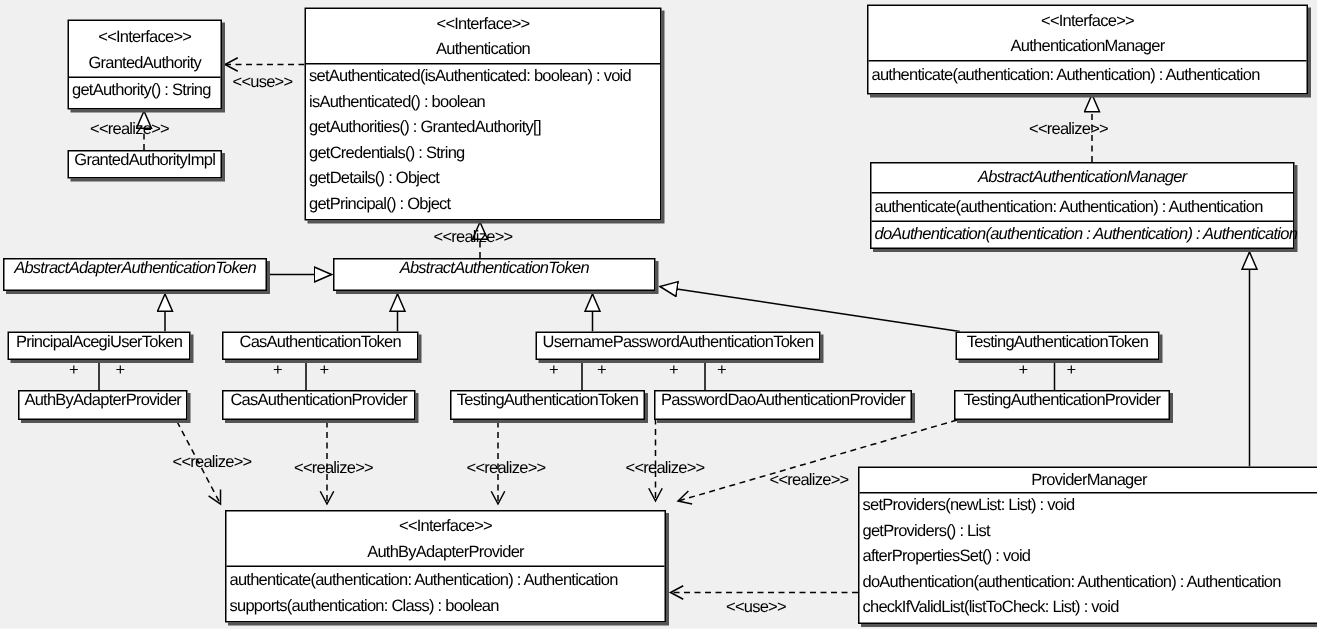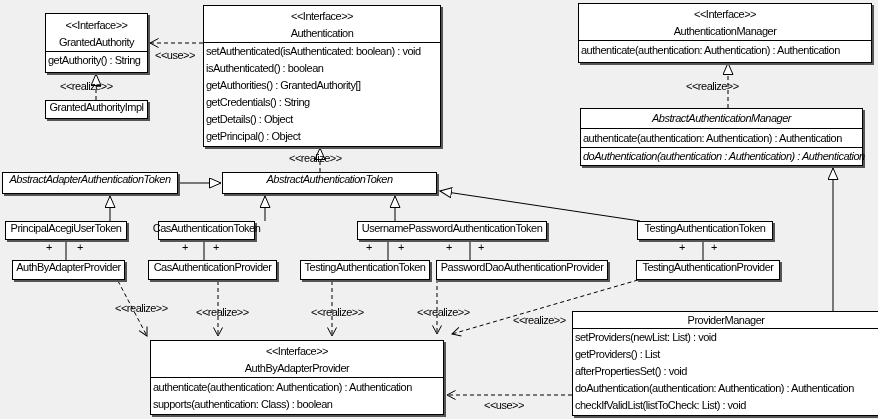--- a/index.html
+++ b/index.html
@@ -119,21 +119,21 @@
     <div>AbstractAdapterAuthenticationToken</div>
   </div>
 
   <div class="box center ital" style="left:222px;top:172px;width:215px;height:22px">
     <div>AbstractAuthenticationToken</div>
   </div>
 
   <div class="box center" style="left:5px;top:221px;width:122px;height:19px">
     <div>PrincipalAcegiUserToken</div>
   </div>
-  <div class="box center" style="left:158px;top:221px;width:97px;height:19px">
+  <div class="box center" style="left:148px;top:221px;width:131px;height:19px">
     <div>CasAuthenticationToken</div>
   </div>
   <div class="box center" style="left:357px;top:221px;width:190px;height:19px">
     <div>UsernamePasswordAuthenticationToken</div>
   </div>
   <div class="box center" style="left:637px;top:221px;width:136px;height:19px">
     <div>TestingAuthenticationToken</div>
   </div>
 
   <div class="box center" style="left:12px;top:260px;width:113px;height:20px">

